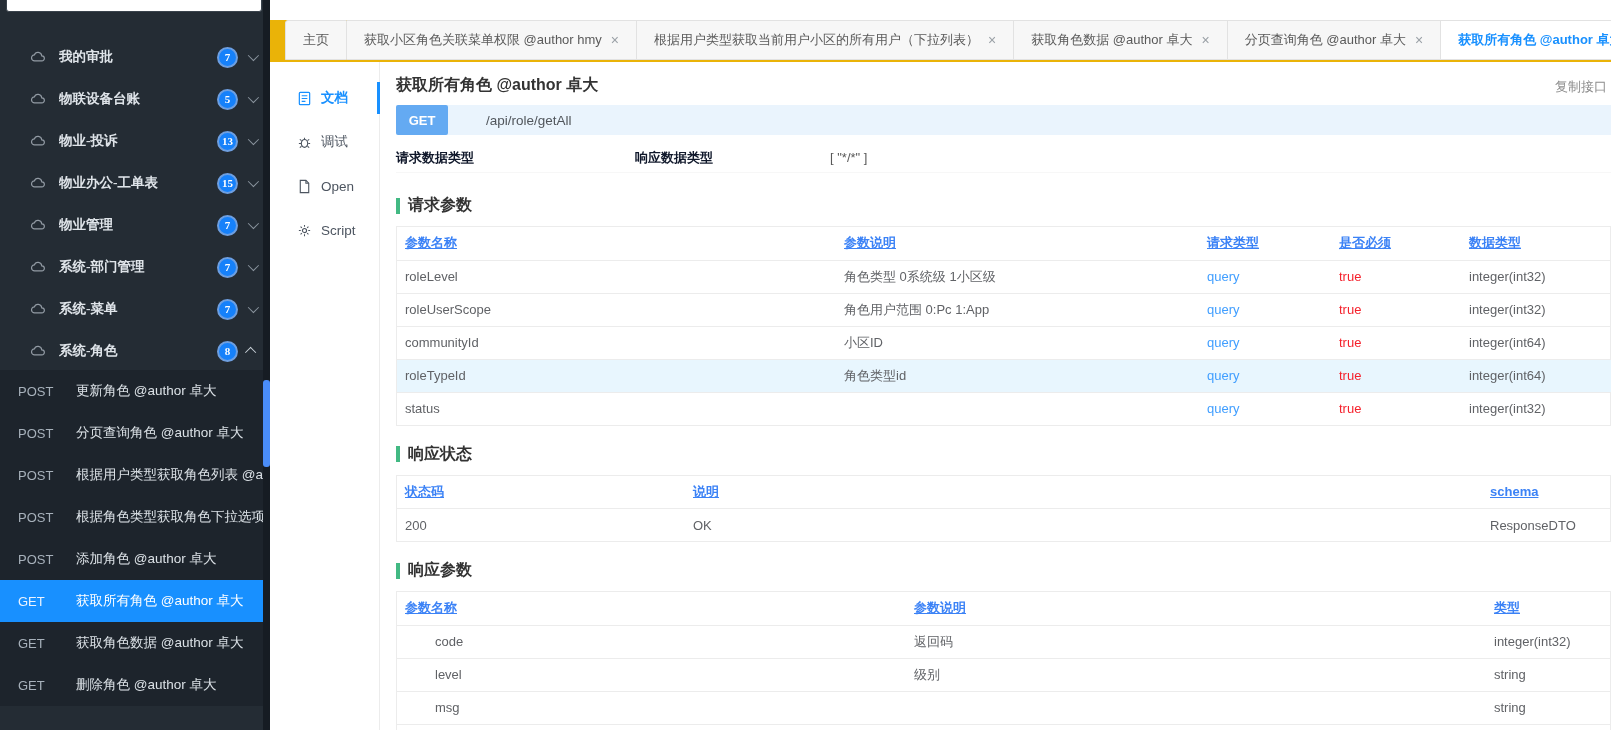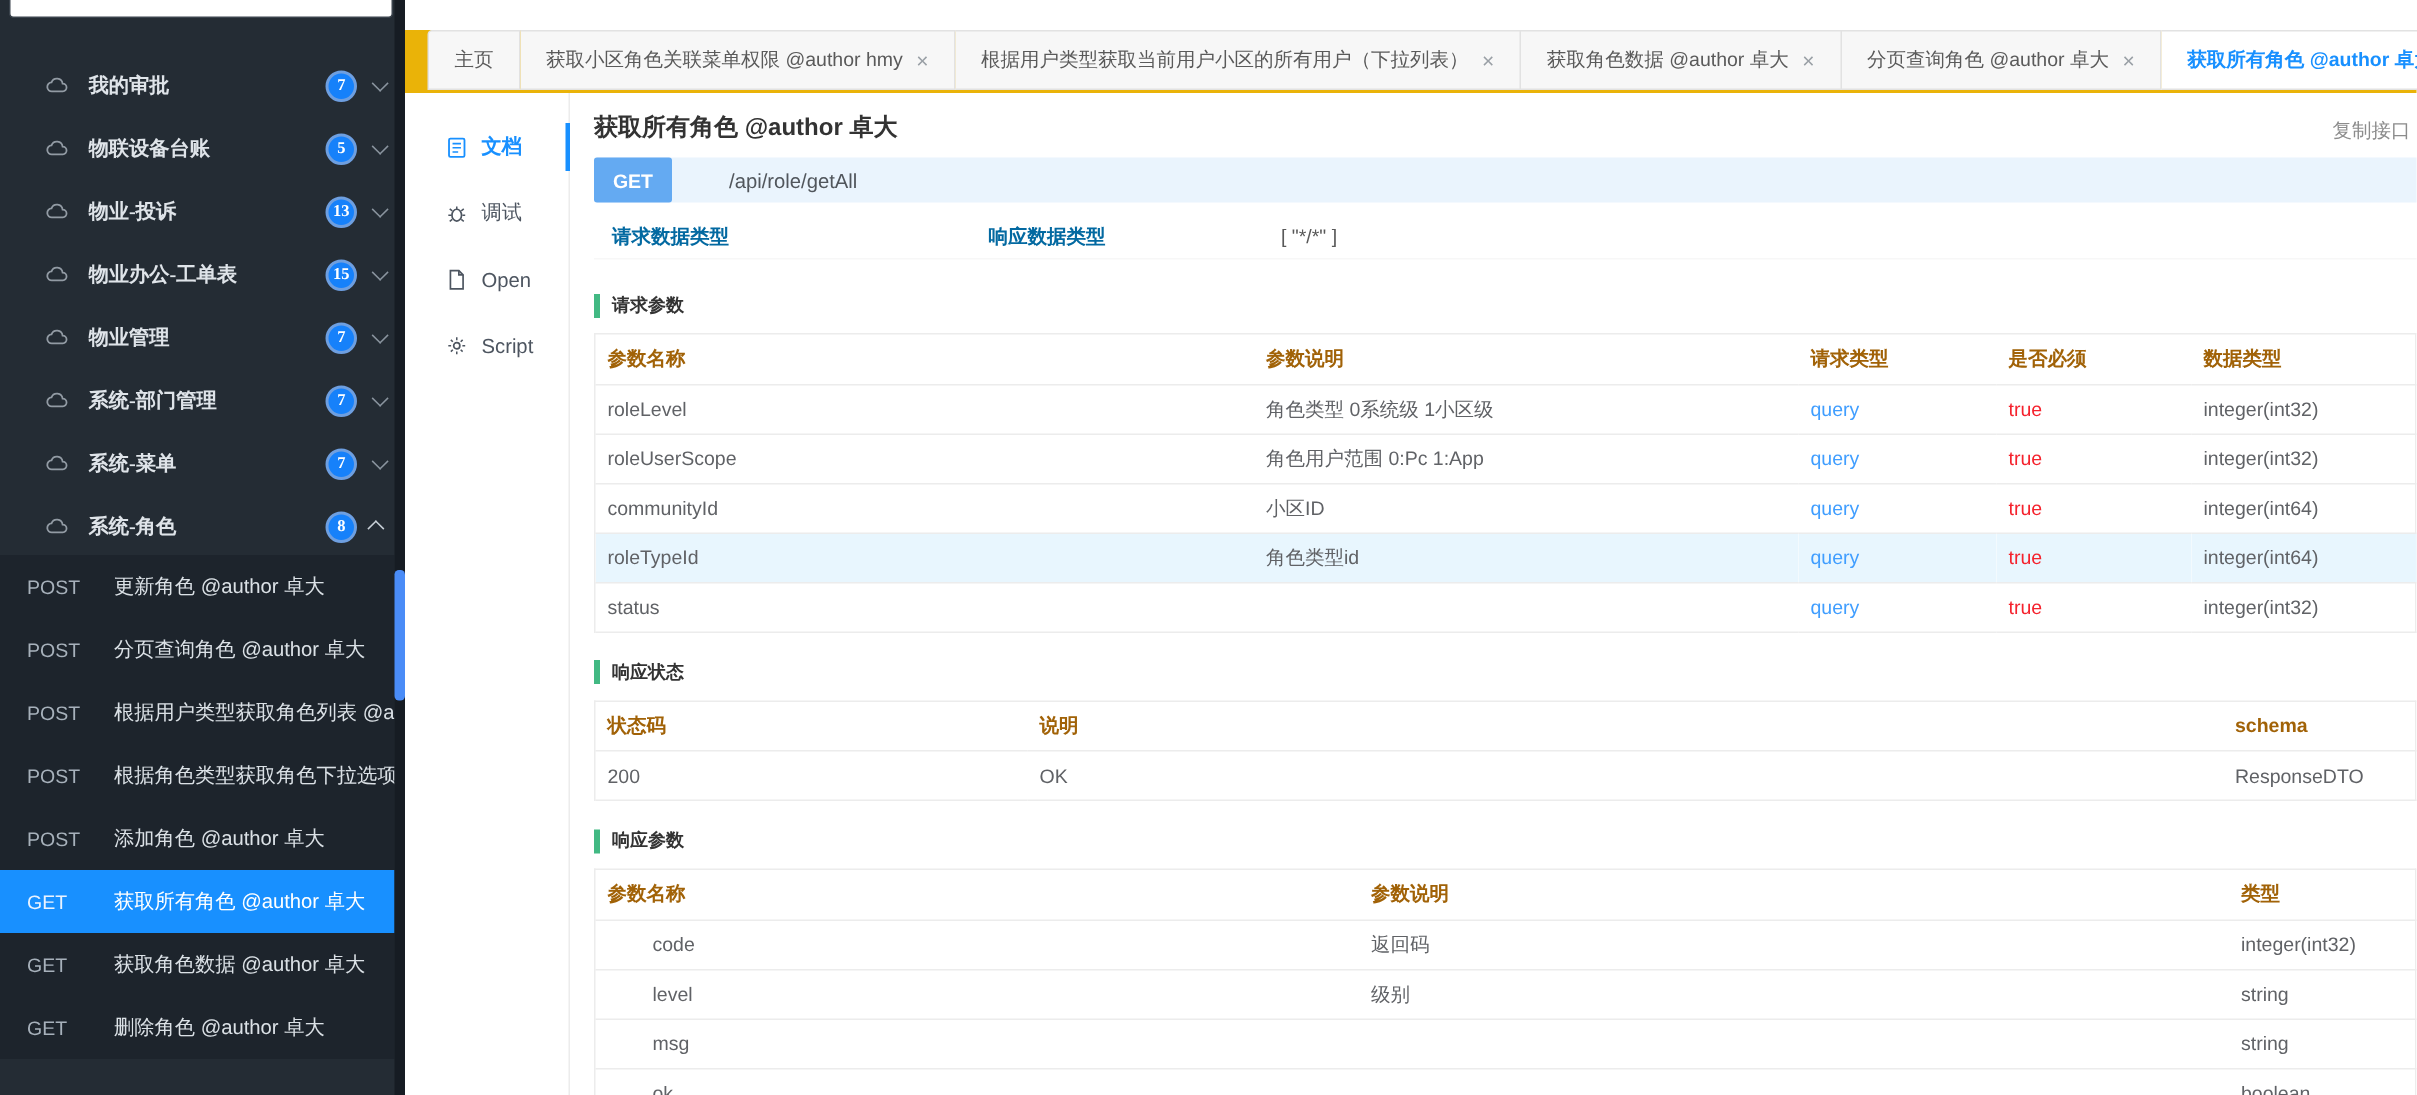--- a/index.html
+++ b/index.html
@@ -69,32 +69,32 @@
 
   .pathbar { height:30px; background:#eaf4fd; display:flex; align-items:center;
     border-radius:2px; margin-bottom:8px; margin-right:-16px; }
   .method-badge { width:52px; height:30px; background:#64aaf2; color:#fff;
     font-weight:bold; font-size:13px; display:flex; align-items:center;
     justify-content:center; border-radius:2px; flex:none; }
   .path-text { margin-left:38px; font-size:13.5px; color:#51565c; }
 
   .metarow { display:flex; align-items:center; height:30px; margin-bottom:22px;
     font-size:13px; color:#595959; border-bottom:1px solid #f7f7f7; margin-right:-16px; }
-  .metarow .mlabel { font-weight:bold; color:#0369a1;margin-left:12px; }
+  .metarow .mlabel { font-weight:bold; color:#0f172a; }
   .m1 { width:239px; } .m2 { width:455px; } .m3 { width:195px; } .m4 { flex:1; }
 
-  .sec-title { display:flex; align-items:center; font-size:12px; font-weight:bold;
+  .sec-title { display:flex; align-items:center; font-size:16px; font-weight:bold;
     color:#333; margin:18px 1px 10px 0; }
   .sec-title .bar { width:4px; height:16px; background:#42b983; margin-right:8px; flex:none; }
 
   table { border-collapse:collapse; table-layout:fixed; width:1215px; }
   .tbl-wrap { border:1px solid #ececec; border-bottom:none; margin-right:0; }
   th, td { height:33px; padding:0 8px; font-size:13px; text-align:left;
     border-bottom:1px solid #ececec; white-space:nowrap; overflow:hidden; }
-  th { color:#a16207; font-weight:bold; }
+  th { color:#3b82f6; font-weight:bold;text-decoration:underline; }
   td { color:#606266; }
   tr.hl td { background:#e8f6fe; }
   .c-query { color:#409eff; }
   .c-true { color:#f5222d; font-weight:normal; }
   td.indent { padding-left:38px; }
 </style>
 </head>
 <body>
 
 <aside class="sidebar">

